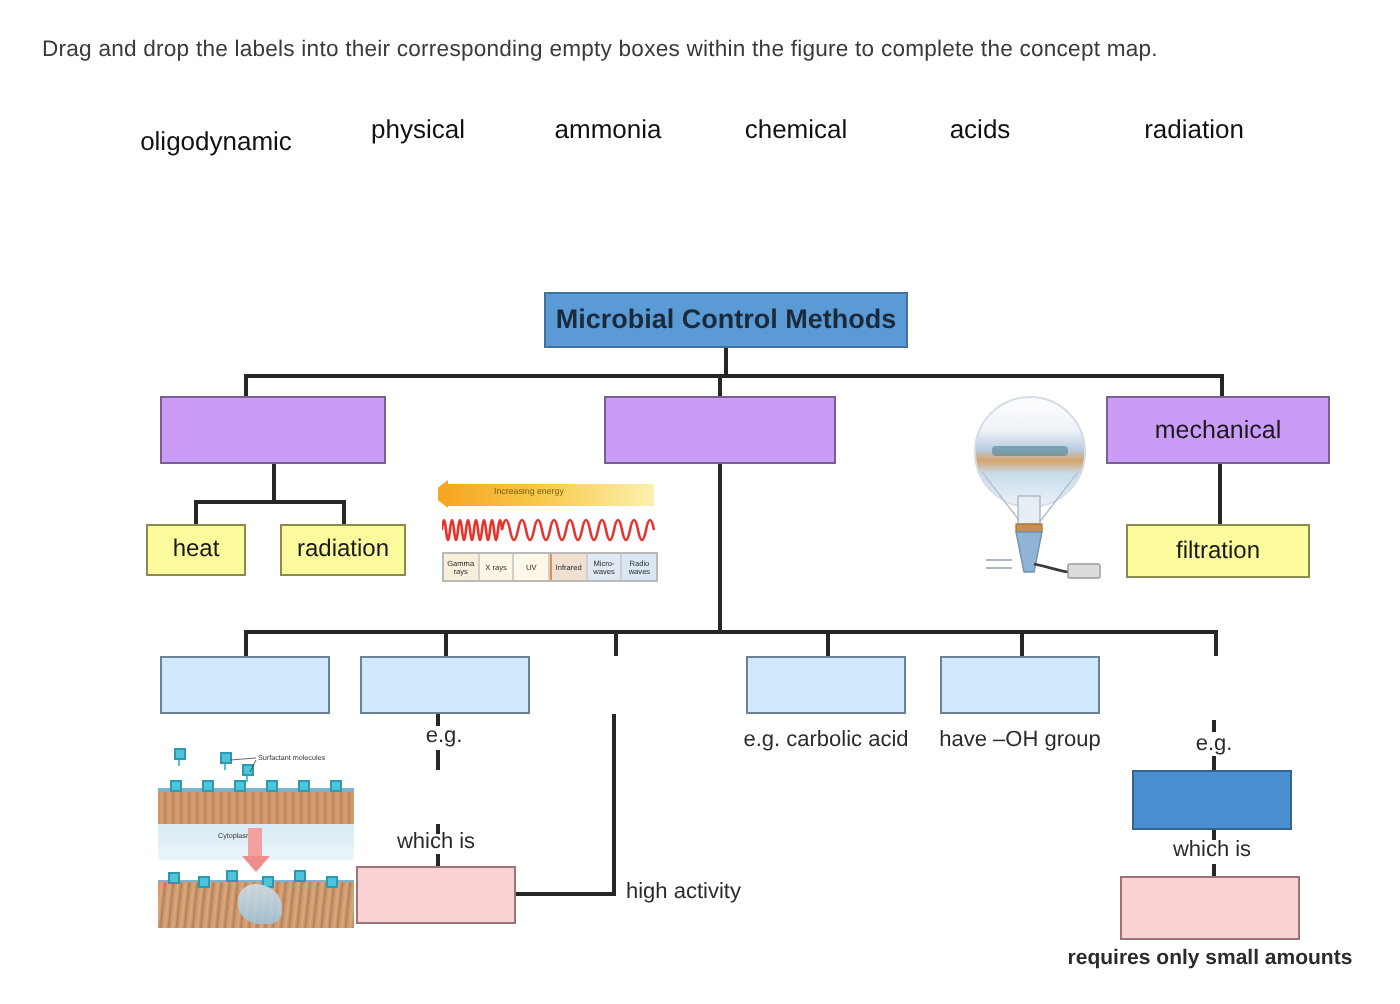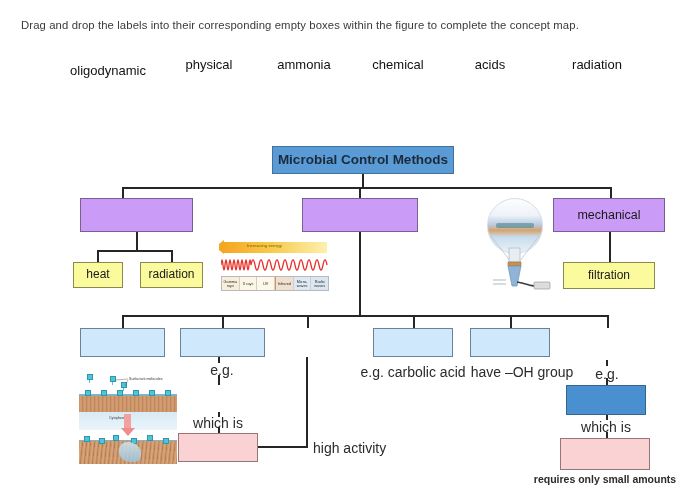--- a/index.html
+++ b/index.html
@@ -50,21 +50,21 @@
   .n-blue-dark{background:#4a8fcf;border:1px solid #33658f;font-size:12.5px;color:#10202e;}
   .n-pink{background:#fbd2d4;border:1px solid #9b7478;font-size:12px;color:#1a1a1a;}
 
   
   .ln{position:absolute;background:#262626;}
   .lnv{width:2px;}
   .lnh{height:2px;}
 
   
   .cap{
-    position:absolute;font-size:14px;color:#2b2b2b;
+    position:absolute;font-size:11px;color:#2b2b2b;
     white-space:nowrap;transform:translateX(-50%);
   }
   .cap-l{transform:none;}
 
   
   .pic{position:absolute;overflow:hidden;}
 
   
   .em-wrap{background:#ffffff;}
   .em-arrow{
@@ -213,21 +213,21 @@
     <div class="ln lnv" style="left:510px;top:315px;height:13px;"></div>
     <div class="ln lnv" style="left:607px;top:315px;height:13px;"></div>
 
     <div class="node n-blue" style="left:80px;top:328px;width:85px;height:29px;"></div>
     <div class="node n-blue" style="left:180px;top:328px;width:85px;height:29px;"></div>
     <div class="node n-blue" style="left:373px;top:328px;width:80px;height:29px;"></div>
     <div class="node n-blue" style="left:470px;top:328px;width:80px;height:29px;"></div>
 
     <div class="cap" style="left:222px;top:362px;">e.g.</div>
     <div class="cap" style="left:413px;top:364px;">e.g. carbolic acid</div>
-    <div class="cap" style="left:522px;top:364px;">have –OH group</div>
+    <div class="cap" style="left:510px;top:364px;">have –OH group</div>
     <div class="cap" style="left:607px;top:366px;">e.g.</div>
 
     <div class="ln lnv" style="left:218px;top:357px;height:6px;"></div>
     <div class="ln lnv" style="left:218px;top:375px;height:10px;"></div>
     <div class="cap" style="left:218px;top:415px;">which is</div>
     <div class="ln lnv" style="left:218px;top:412px;height:5px;"></div>
     <div class="ln lnv" style="left:218px;top:427px;height:6px;"></div>
     <div class="node n-pink" style="left:178px;top:433px;width:80px;height:29px;"></div>
 
     <div class="ln lnv" style="left:306px;top:357px;height:91px;"></div>

